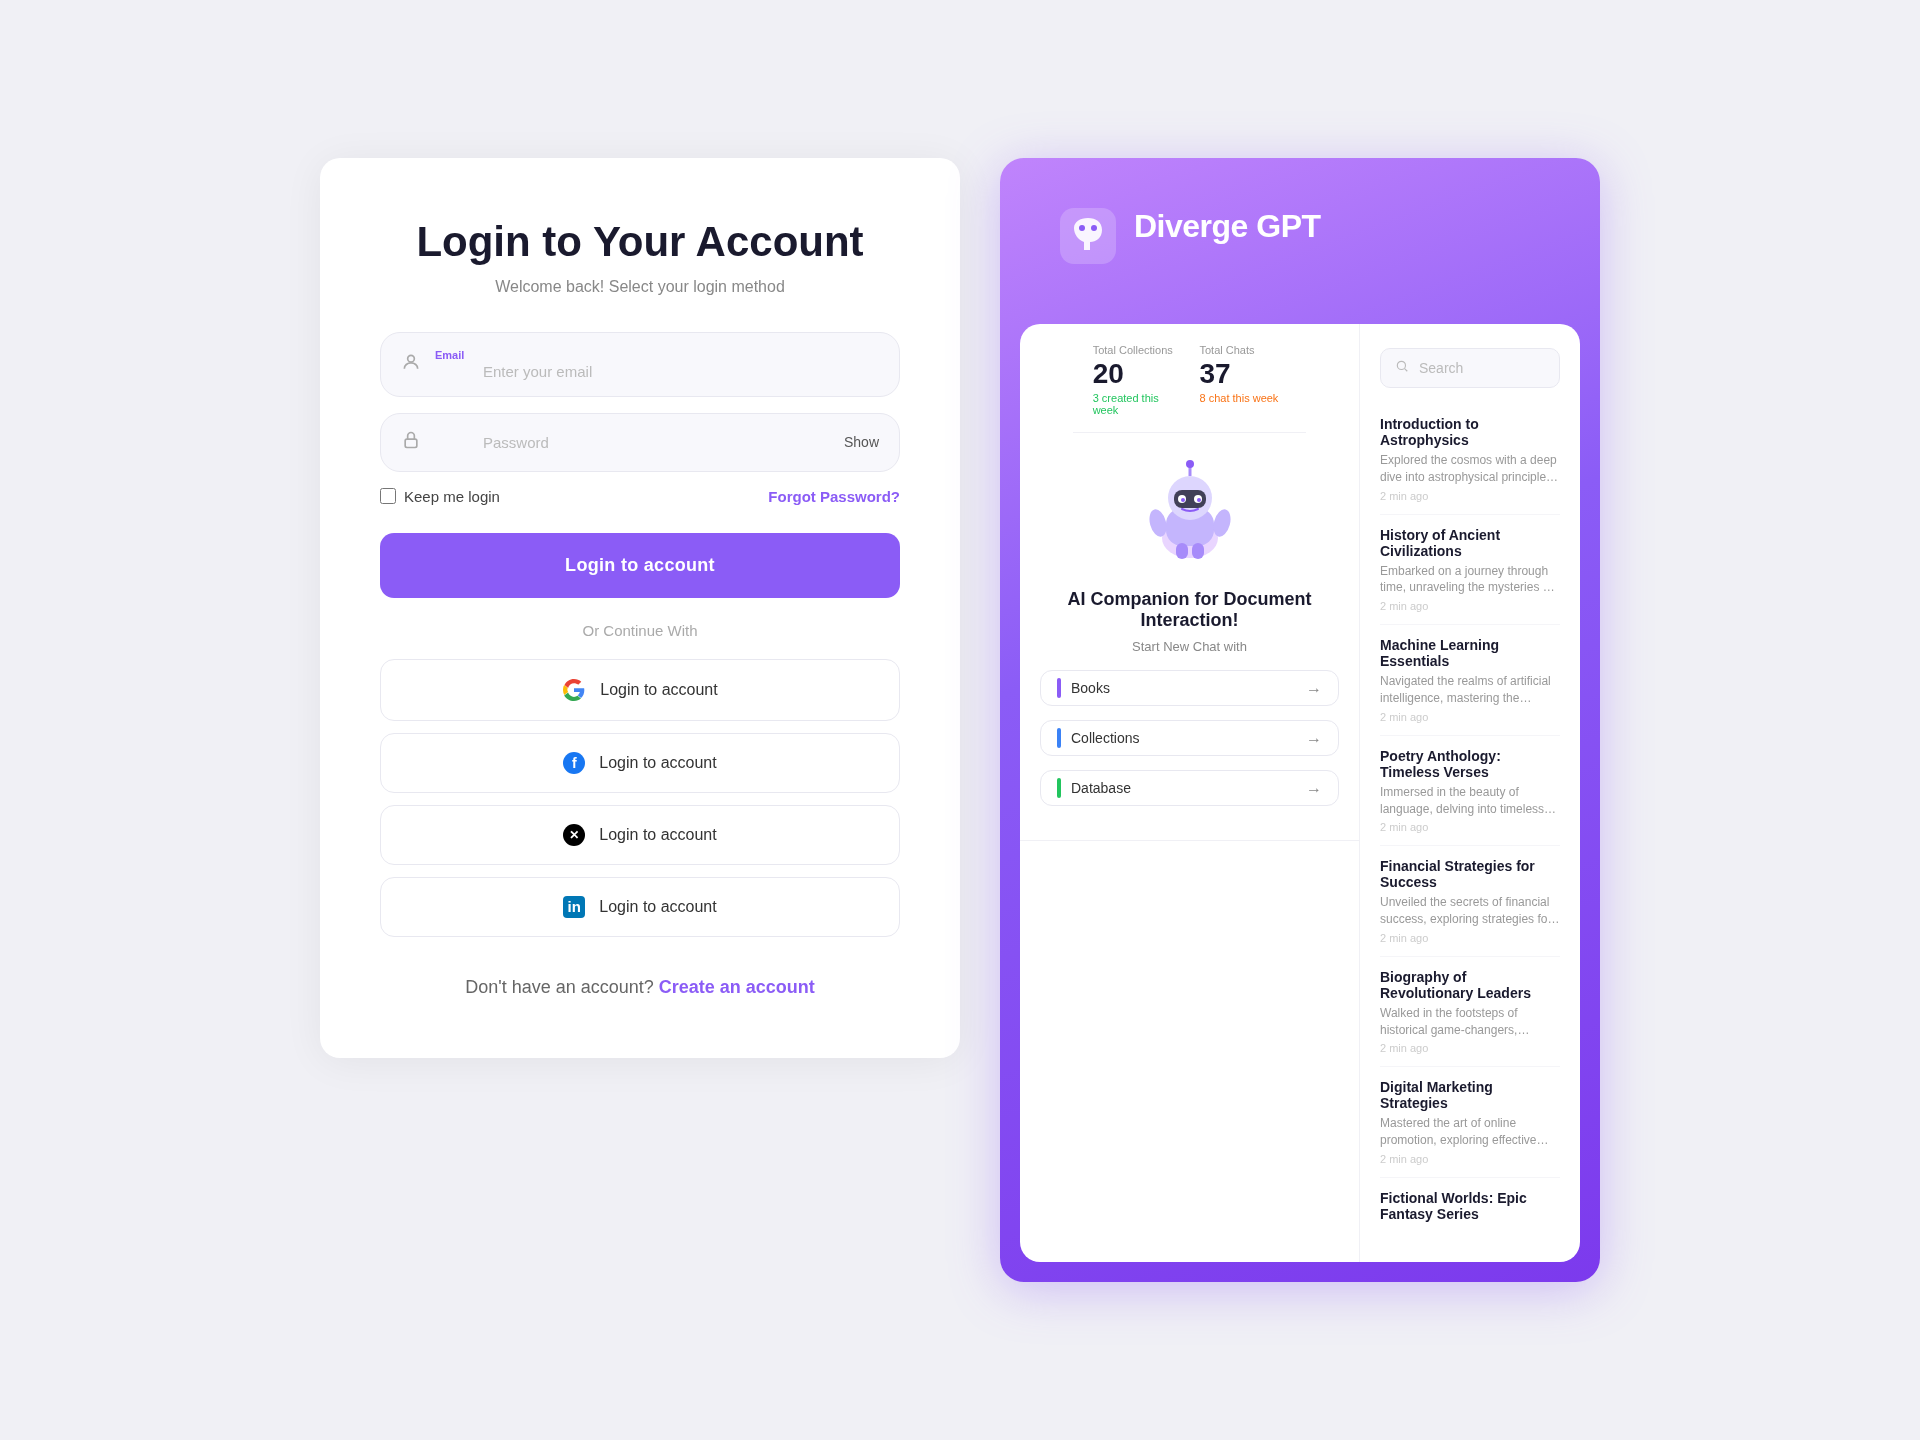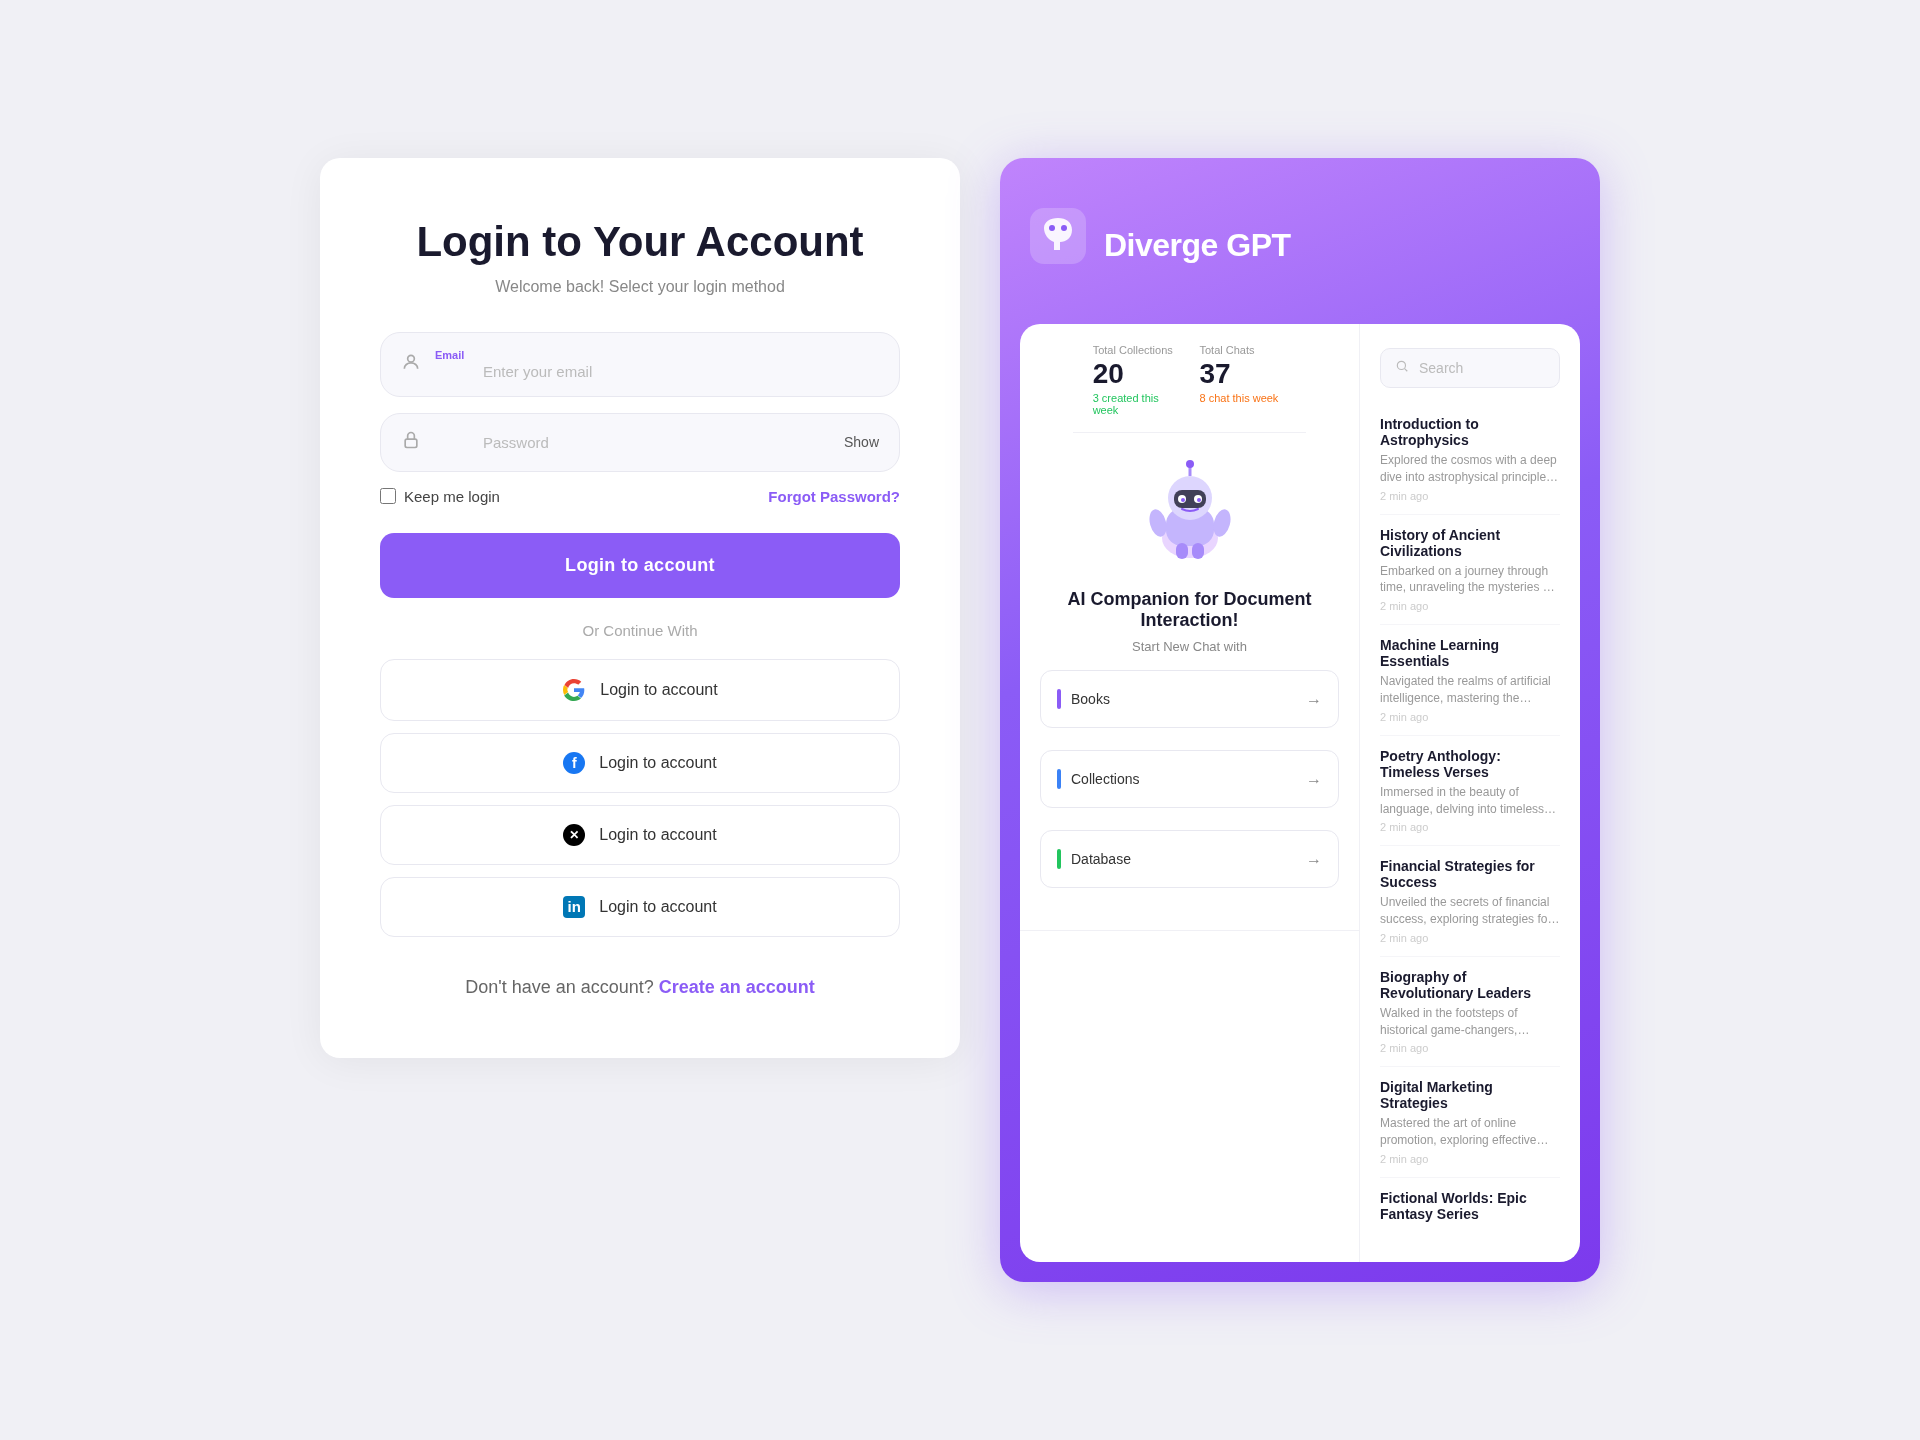--- a/index.html
+++ b/index.html
@@ -176,23 +176,23 @@
       border-radius: 24px;
       overflow: hidden;
       position: relative;
       min-height: 800px;
       background: linear-gradient(160deg, #c084fc 0%, #8b5cf6 40%, #7c3aed 100%);
       box-shadow: 0 8px 50px rgba(139,92,246,0.35);
     }
 
     
     .app-branding {
-      padding: 50px 30px 60px;
-      display: flex;
-      align-items: flex-end;
+      padding: 50px 60px 60px;
+      display: flex;
+      align-items: flex-start;
       gap: 18px;
     }
     .app-logo {
       width: 56px;
       height: 56px;
     }
     .app-name {
       color: #fff;
       font-size: 32px;
       font-weight: 700;
@@ -267,24 +267,24 @@
       font-size: 13px;
       color: #888;
       text-align: center;
       margin-bottom: 16px;
     }
     .nav-item {
       width: 100%;
       display: flex;
       align-items: center;
       justify-content: space-between;
-      padding: 18px 16px;
+      padding: 7px 16px;
       border: 1.5px solid #e8e8f0;
       border-radius: 12px;
-      margin-bottom: 22px;
+      margin-bottom: 14px;
       cursor: pointer;
       font-size: 14px;
       color: #333;
       font-weight: 500;
       gap: 20px;
     }
     .nav-item-left {
       display: flex;
       align-items: center;
       gap: 10px;

